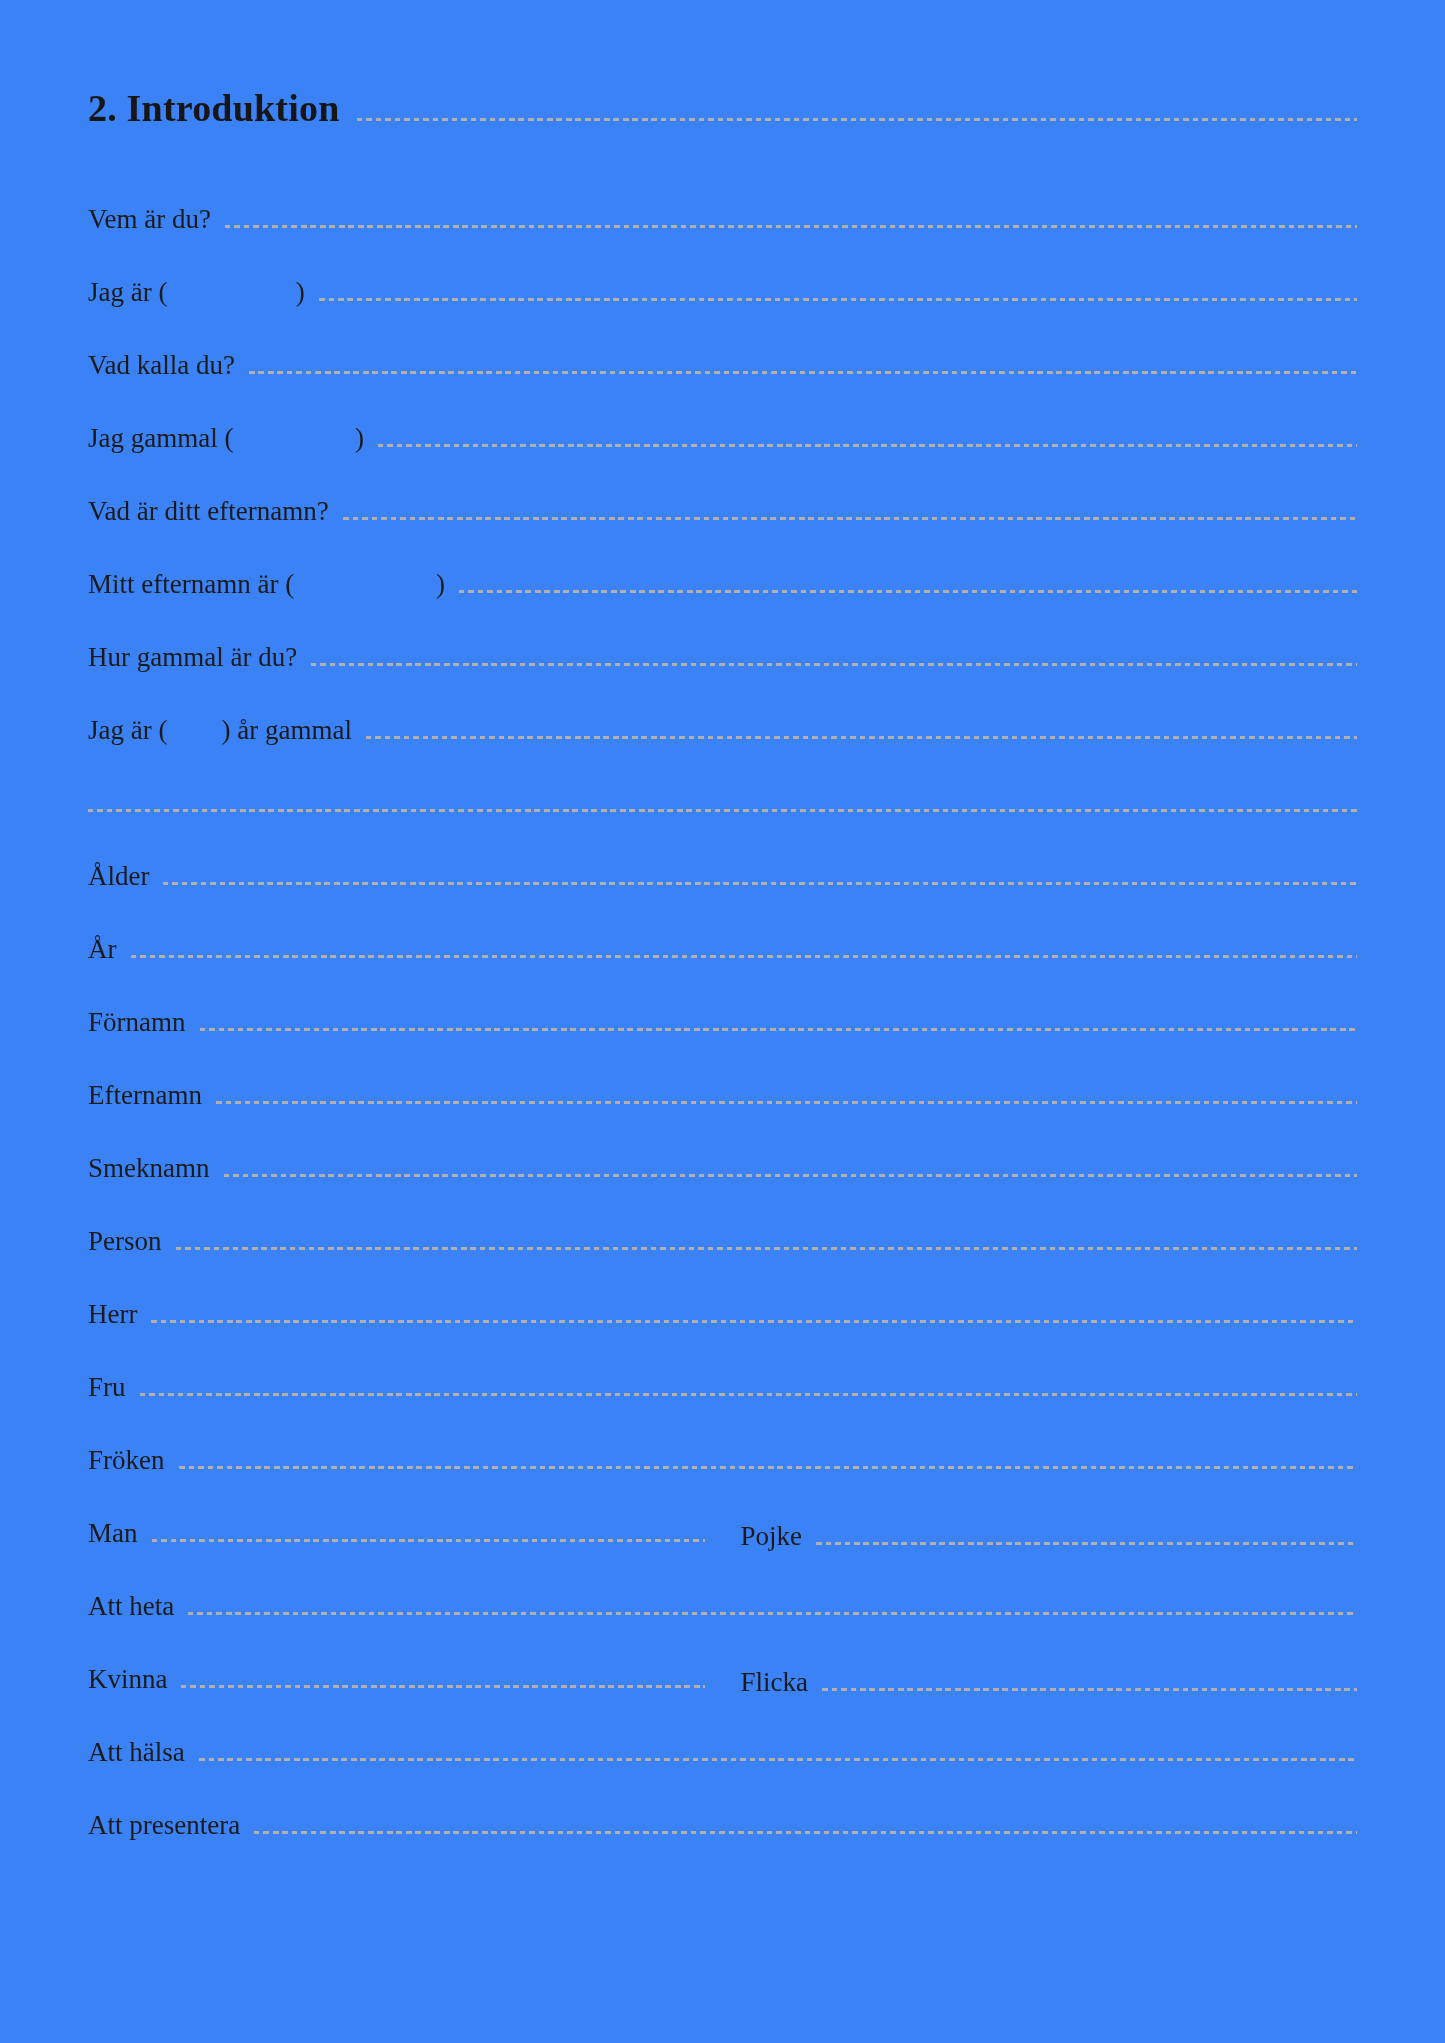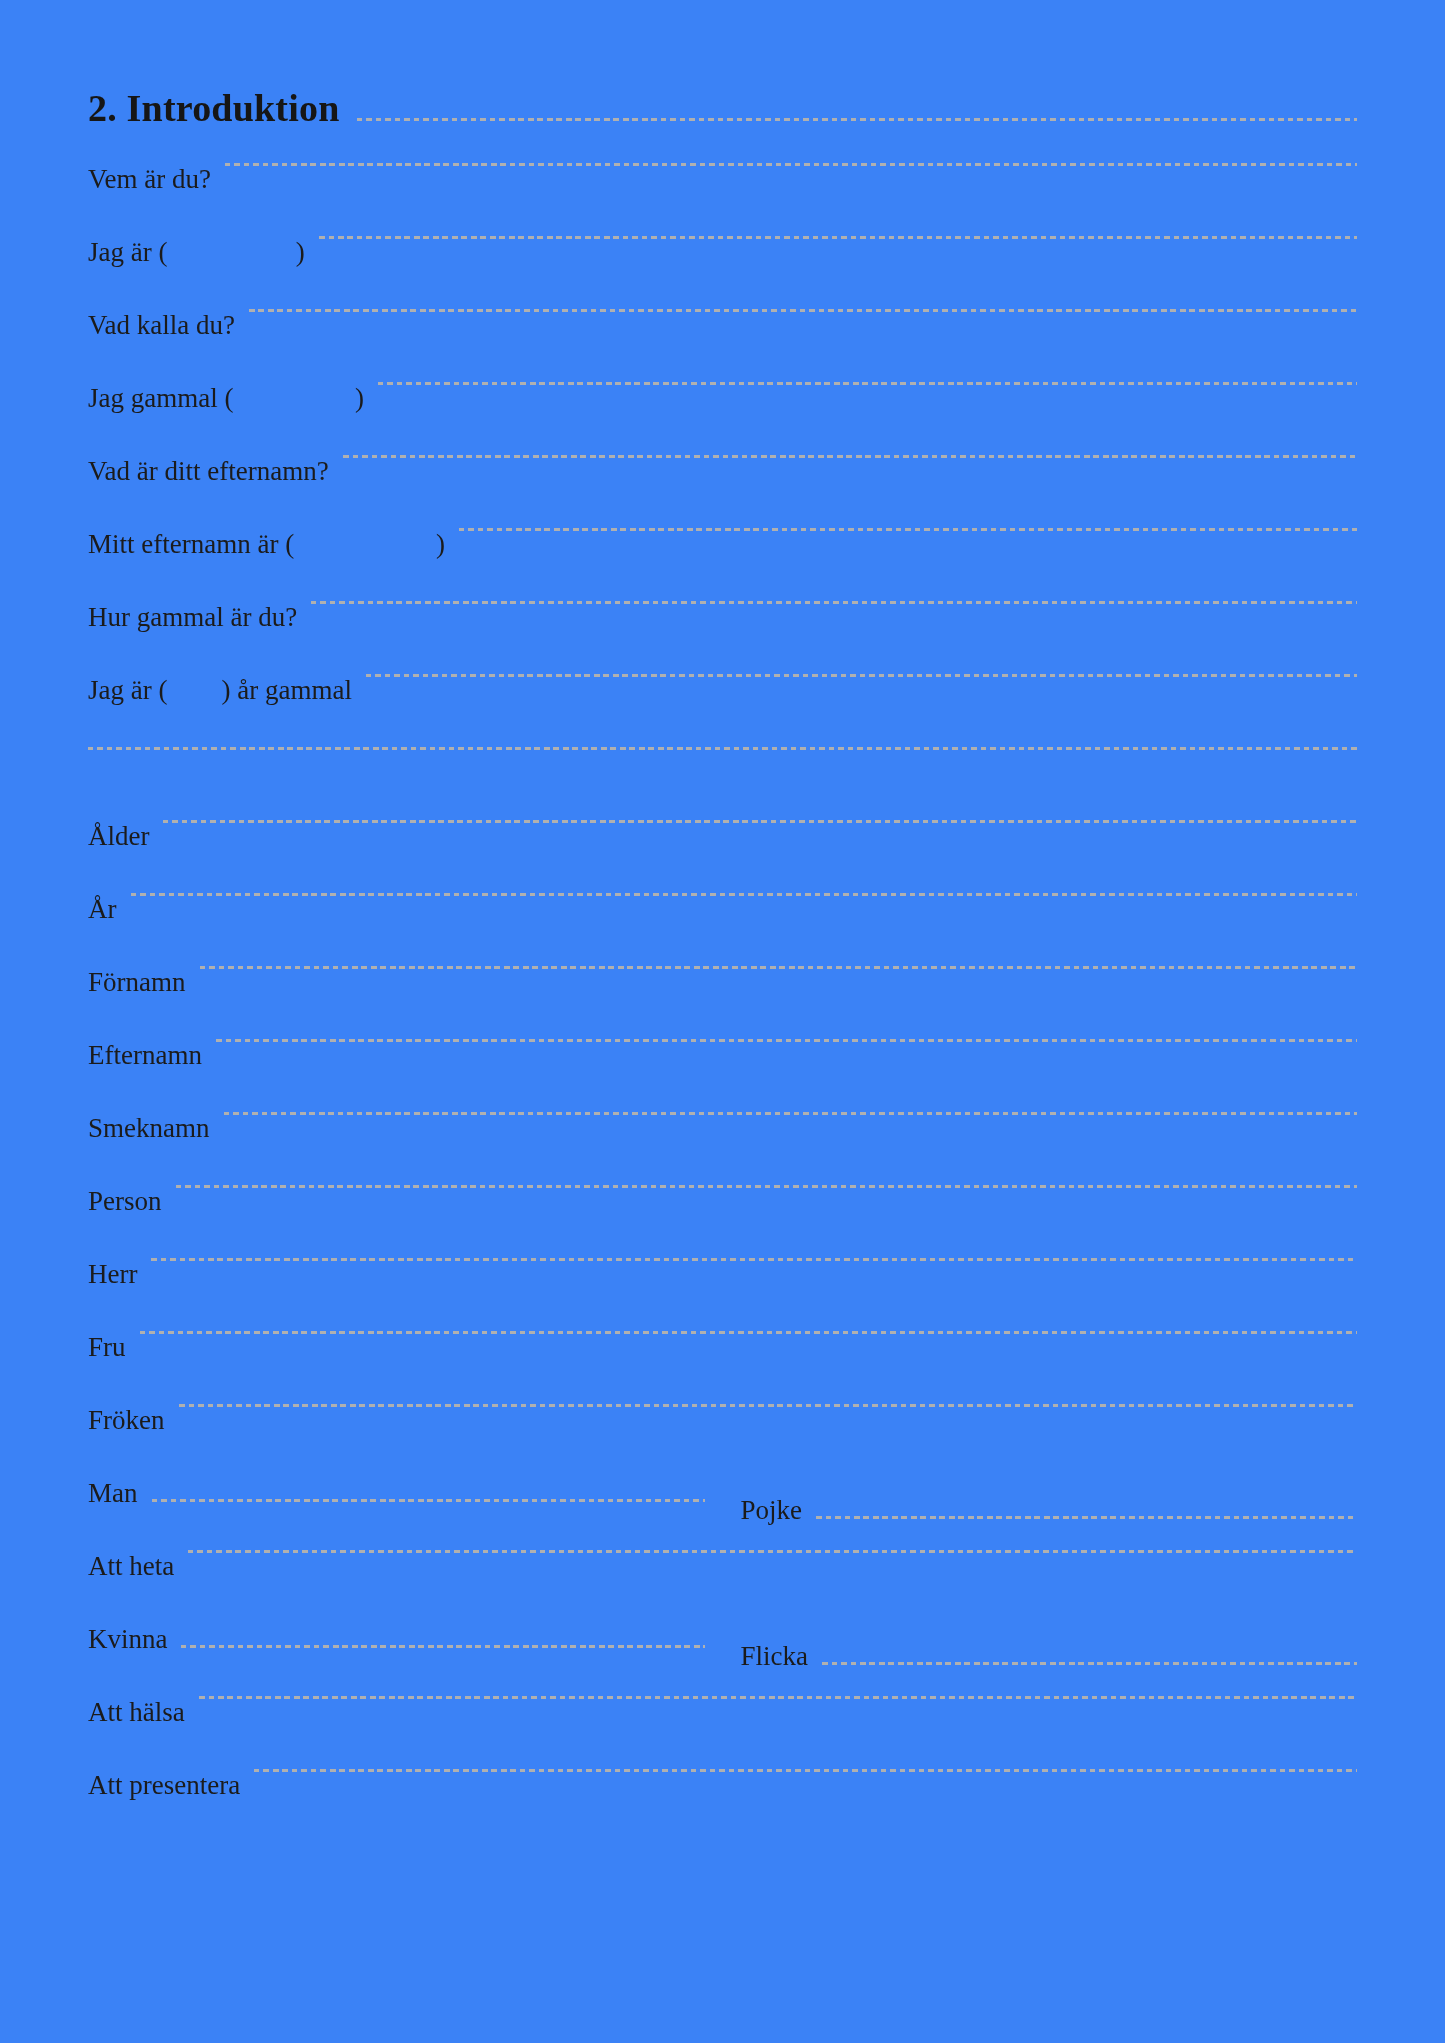--- a/index.html
+++ b/index.html
@@ -31,34 +31,34 @@
     white-space: pre;
     letter-spacing: 0.2px;
     color: #161616;
   }
   .rows {
     margin-top: 31px;
   }
   .row {
     height: 73px;
     display: flex;
-    align-items: flex-start;
+    align-items: flex-end;
   }
   .row.double {
     gap: 36px;
   }
   .half {
     flex: 1 1 0;
     display: flex;
     align-items: flex-end;
     min-width: 0;
   }
   .half.right {
     position: relative;
-    top: 17px;
+    top: 3px;
   }
   .label {
     font-size: 27px;
     line-height: 33px;
     white-space: pre;
     flex: 0 0 auto;
   }
   .fill {
     flex: 1 1 auto;
     height: 3px;

